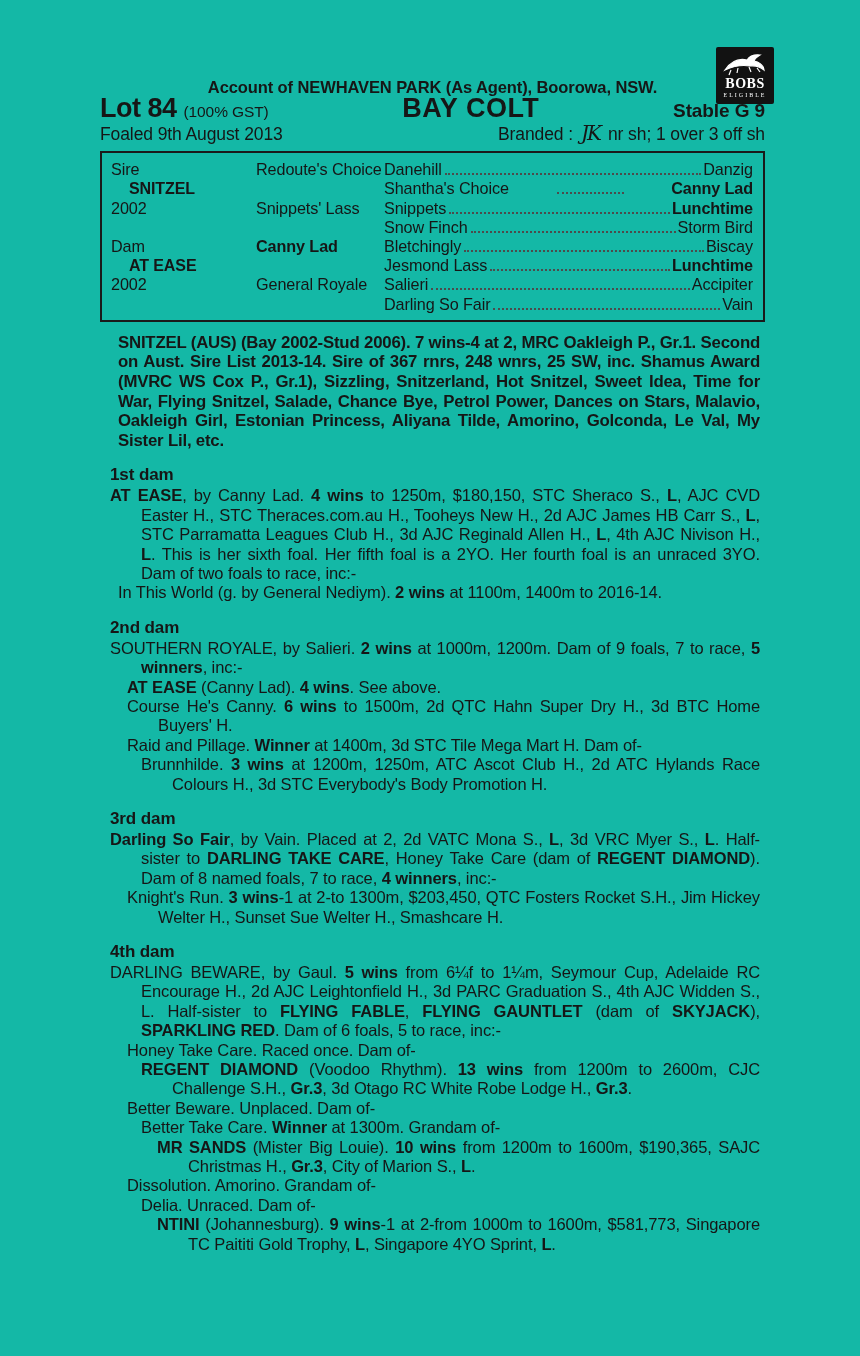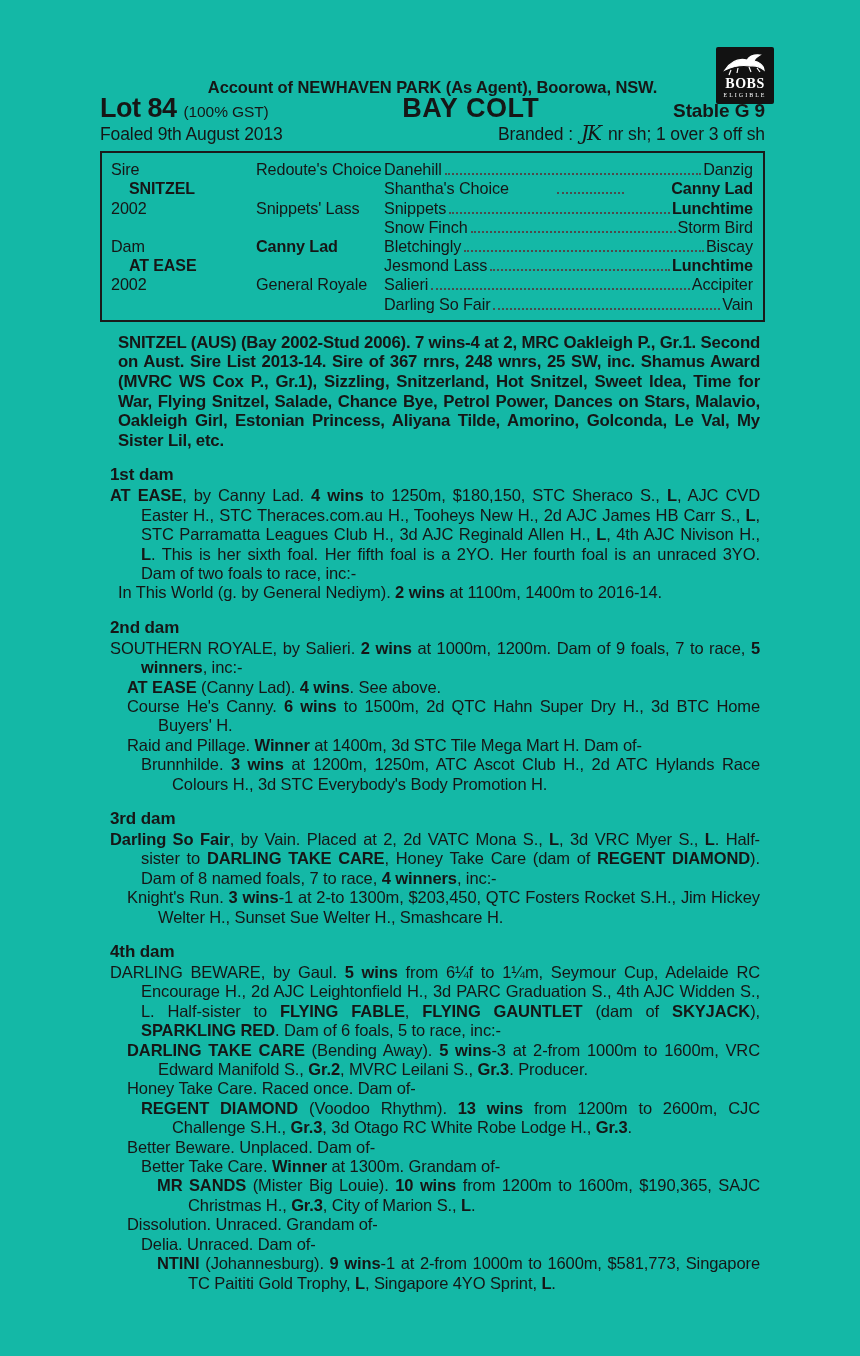--- a/index.html
+++ b/index.html
@@ -152,27 +152,26 @@
         <div>
             <div class="entry lv-p"><span class="b">Darling So Fair</span><span>, by Vain. Placed at 2, 2d VATC Mona S., </span><span class="b">L</span><span>, 3d VRC Myer S., </span><span class="b">L</span><span>. Half-sister to </span><span class="b">DARLING TAKE CARE</span><span>, Honey Take Care (dam of </span><span class="b">REGENT DIAMOND</span><span>). Dam of 8 named foals, 7 to race, </span><span class="b">4 winners</span><span>, inc:-</span></div>
             <div class="entry lv-e1"><span>Knight's Run. </span><span class="b">3 wins</span><span>-1 at 2-to 1300m, $203,450, QTC Fosters Rocket S.H., Jim Hickey Welter H., Sunset Sue Welter H., Smashcare H.</span></div>
           </div>
       </div>
 
       <div class="dam-section">
         <h3 class="dam-heading">4th dam</h3>
         <div>
             <div class="entry lv-p"><span>DARLING BEWARE, by Gaul. </span><span class="b">5 wins</span><span> from 6¼f to 1¼m, Seymour Cup, Adelaide RC Encourage H., 2d AJC Leightonfield H., 3d PARC Graduation S., 4th AJC Widden S., L. Half-sister to </span><span class="b">FLYING FABLE</span><span>, </span><span class="b">FLYING GAUNTLET</span><span> (dam of </span><span class="b">SKYJACK</span><span>), </span><span class="b">SPARKLING RED</span><span>. Dam of 6 foals, 5 to race, inc:-</span></div>
-            <div class="entry lv-e1"><span class="b">DARLING TAKE CARE</span><span> (Bending Away). </span><span class="b">5 wins</span><span>-3 at 2-from 1000m to 1600m, VRC Edward Manifold S., </span><span class="b">Gr.2</span><span>, MVRC Leilani S., </span><span class="b">Gr.3</span><span>. Producer.</span></div>
             <div class="entry lv-e1"><span>Honey Take Care. Raced once. Dam of-</span></div>
             <div class="entry lv-e2"><span class="b">REGENT DIAMOND</span><span> (Voodoo Rhythm). </span><span class="b">13 wins</span><span> from 1200m to 2600m, CJC Challenge S.H., </span><span class="b">Gr.3</span><span>, 3d Otago RC White Robe Lodge H., </span><span class="b">Gr.3</span><span>.</span></div>
             <div class="entry lv-e1"><span>Better Beware. Unplaced. Dam of-</span></div>
             <div class="entry lv-e2"><span>Better Take Care. </span><span class="b">Winner</span><span> at 1300m. Grandam of-</span></div>
             <div class="entry lv-e3"><span class="b">MR SANDS</span><span> (Mister Big Louie). </span><span class="b">10 wins</span><span> from 1200m to 1600m, $190,365, SAJC Christmas H., </span><span class="b">Gr.3</span><span>, City of Marion S., </span><span class="b">L</span><span>.</span></div>
-            <div class="entry lv-e1"><span>Dissolution. Unraced. Grandam of-</span></div>
+            <div class="entry lv-e1"><span>Dissolution. Amorino. Grandam of-</span></div>
             <div class="entry lv-e2"><span>Delia. Unraced. Dam of-</span></div>
             <div class="entry lv-e3"><span class="b">NTINI</span><span> (Johannesburg). </span><span class="b">9 wins</span><span>-1 at 2-from 1000m to 1600m, $581,773, Singapore TC Paititi Gold Trophy, </span><span class="b">L</span><span>, Singapore 4YO Sprint, </span><span class="b">L</span><span>.</span></div>
           </div>
       </div>
     </div>
 
   </div>
 </div>
 
 </body></html>

